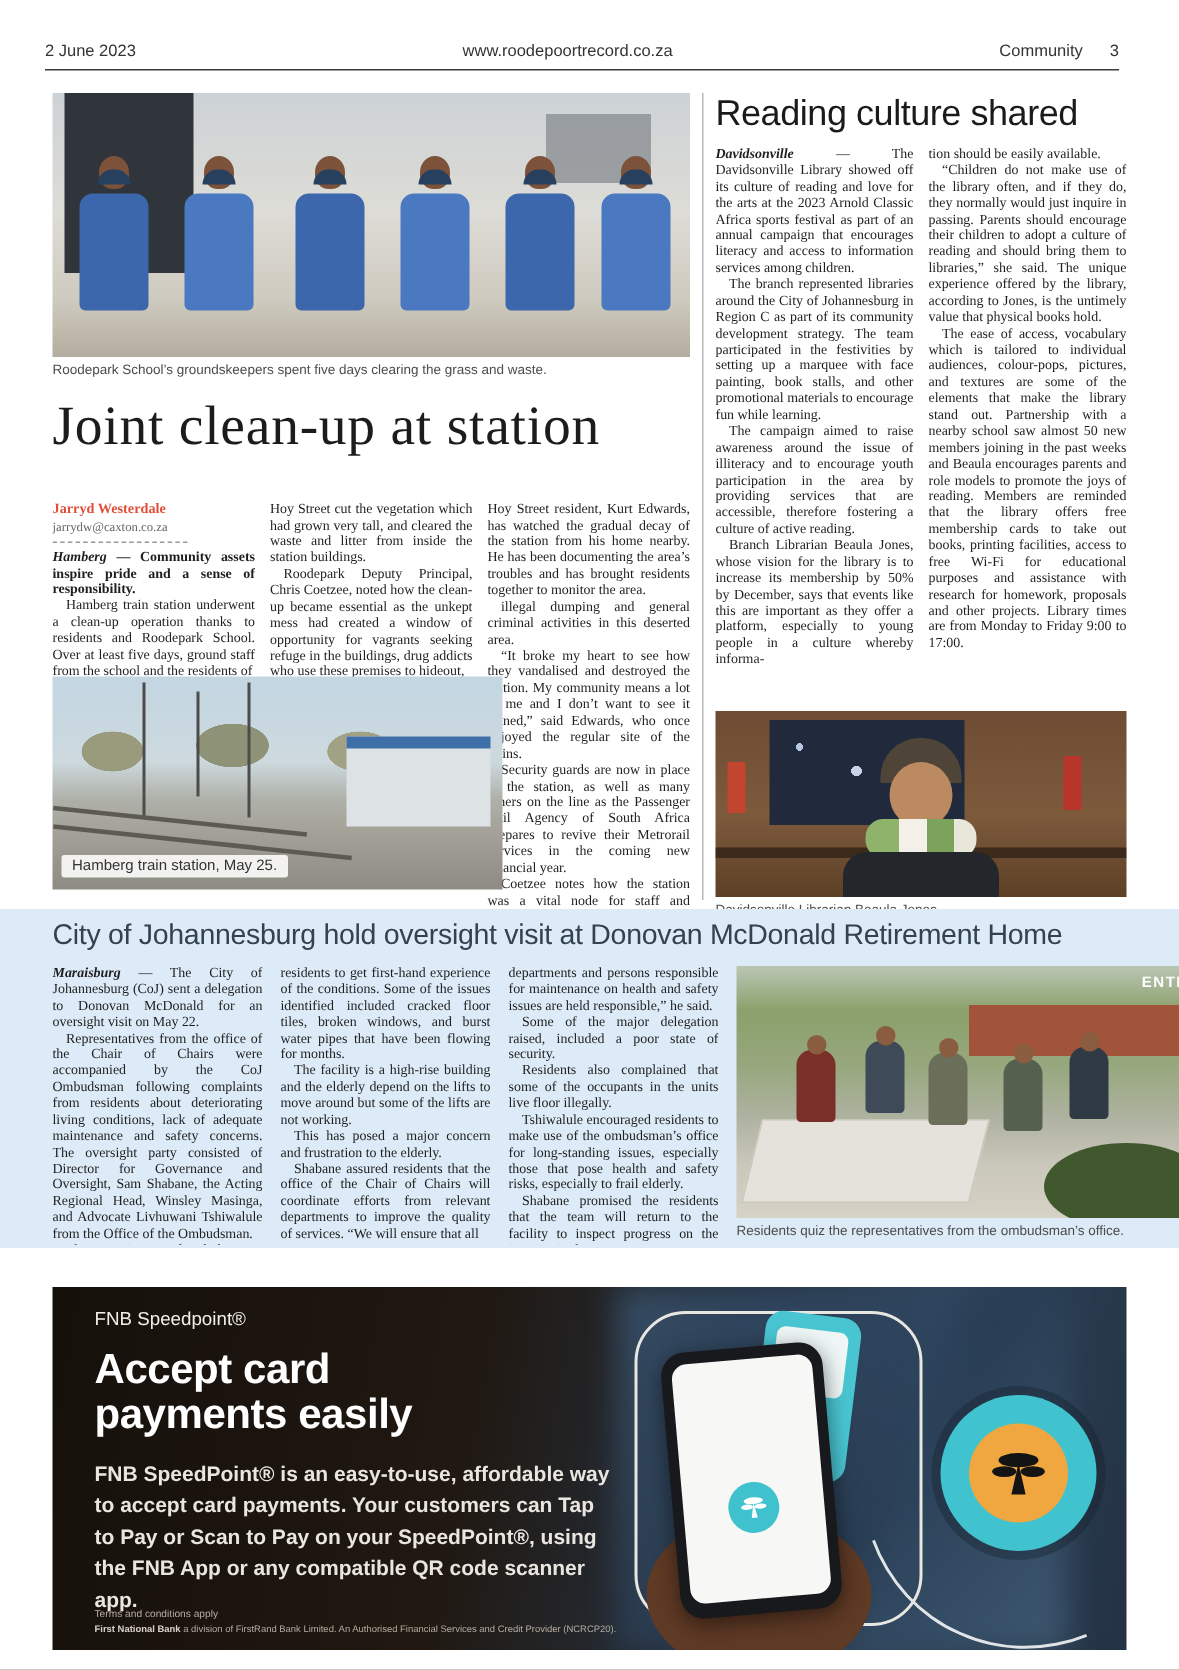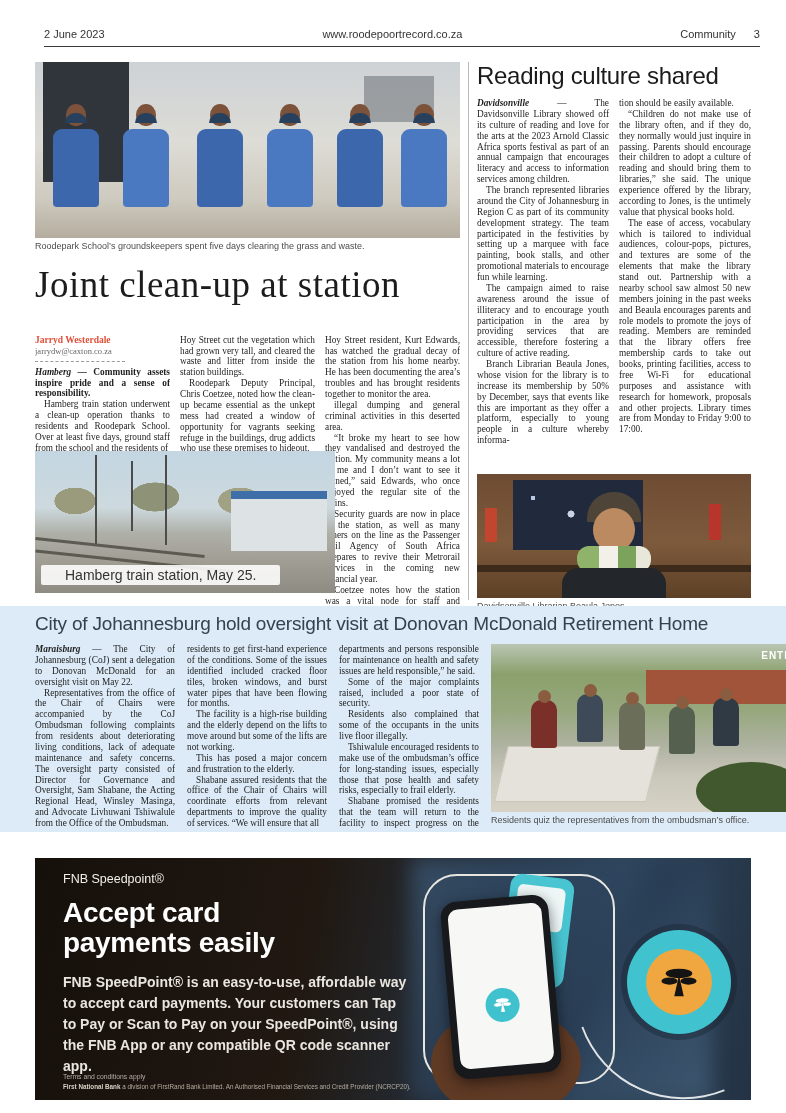--- a/index.html
+++ b/index.html
@@ -1,19 +1,19 @@
 <!DOCTYPE html>
 <html><head>
 <meta charset="utf-8">
 <style>
   html,body{margin:0;padding:0;background:#9a9a9a;}
   .page{position:relative;width:786px;height:1113px;background:#ffffff;
         font-family:"Liberation Sans",sans-serif;color:#222;overflow:hidden;margin:0 auto;}
   
-  .hdr{position:absolute;top:28px;left:44px;width:716px;display:flex;align-items:flex-end;
+  .hdr{position:absolute;top:28px;left:30px;width:716px;display:flex;align-items:flex-end;
        justify-content:space-between;font-size:11px;color:#333;padding-bottom:6px;border-bottom:1.5px solid #3a3a3a;}
   .hdr .right{display:flex;gap:18px;}
   
   .main-row{position:absolute;top:62px;left:35px;width:716px;height:542px;display:flex;}
   .left-col{width:425px;flex:0 0 425px;}
   .v-divider{width:1px;background:#b8b8b8;margin:0 8px;height:538px;}
   .right-col{flex:1;min-width:0;}
   
   .photo{position:relative;overflow:hidden;}
   .caption{font-size:9px;color:#4c4c4c;margin-top:3px;line-height:1.2;}
@@ -30,21 +30,21 @@
   .train{position:absolute;left:0;bottom:0;width:300px;height:142px;
          background:linear-gradient(180deg,#c3d6e2 0%,#cdd9de 40%,#aeb0a8 58%,#a29f96 75%,#8e8b82 100%);}
   .train .trees{position:absolute;left:0;top:26px;width:300px;height:46px;
         background:radial-gradient(34px 22px at 40px 24px,#9a9a7d 60%,transparent 61%),
                    radial-gradient(40px 24px at 120px 20px,#8e9378 60%,transparent 61%),
                    radial-gradient(36px 22px at 205px 24px,#a1a184 60%,transparent 61%);}
   .train .bld{position:absolute;right:8px;top:40px;width:96px;height:52px;background:#dde2e4;border-top:8px solid #3f6fa8;}
   .train .pole{position:absolute;top:4px;width:2px;height:90px;background:#4c4c4c;}
   .train .rail{position:absolute;left:0;width:200px;height:3px;background:#5d5a52;transform:rotate(6deg);}
   .overlay-cap{position:absolute;left:6px;bottom:8px;background:rgba(255,255,255,.88);
-               font-size:14px;color:#333;padding:2px 24px;border-radius:2px;}
+               font-size:10px;color:#333;padding:2px 7px;border-radius:2px;}
   
   .lib{width:100%;height:124px;background:linear-gradient(180deg,#6e4c33 0%,#7d5a3c 55%,#5d4026 100%);}
   .lib .poster{position:absolute;left:36px;top:6px;width:130px;height:70px;background:#202a3c;
         background-image:radial-gradient(5px 5px at 20px 18px,#b9c8e2 50%,transparent 51%),
                          radial-gradient(7px 7px at 58px 34px,#c9d2e6 50%,transparent 51%),
                          radial-gradient(5px 5px at 96px 16px,#aebcd8 50%,transparent 51%),
                          radial-gradient(6px 6px at 112px 44px,#c2cee4 50%,transparent 51%);}
   .lib .bookL{position:absolute;left:8px;top:34px;width:12px;height:34px;background:#c2452f;}
   .lib .bookR{position:absolute;right:30px;top:30px;width:12px;height:36px;background:#b8352c;}
   .lib .shelf{position:absolute;left:0;bottom:26px;width:100%;height:7px;background:#3c2b1a;}
@@ -257,21 +257,21 @@
             <p>The teams interacted with the</p>
           </div>
         <div class="col m2">
             <p>residents to get first-hand experience of the conditions. Some of the issues identified included cracked floor tiles, broken windows, and burst water pipes that have been flowing for months.</p>
             <p>The facility is a high-rise building and the elderly depend on the lifts to move around but some of the lifts are not working.</p>
             <p>This has posed a major concern and frustration to the elderly.</p>
             <p>Shabane assured residents that the office of the Chair of Chairs will coordinate efforts from relevant departments to improve the quality of services. “We will ensure that all</p>
           </div>
         <div class="col m3">
             <p>departments and persons responsible for maintenance on health and safety issues are held responsible,” he said.</p>
-            <p>Some of the major complaints raised, included a poor state of security.</p>
+            <p>Some of the major delegation raised, included a poor state of security.</p>
             <p>Residents also complained that some of the occupants in the units live floor illegally.</p>
             <p>Tshiwalule encouraged residents to make use of the ombudsman’s office for long-standing issues, especially those that pose health and safety risks, especially to frail elderly.</p>
             <p>Shabane promised the residents that the team will return to the facility to inspect progress on the issues raised.</p>
           </div>
         <div class="middle-photo-wrap">
           <div class="photo ret">
             <div class="bldg"></div>
             <div class="sign">ENTI</div>
             <div class="table"></div>
             <div class="bush"></div>

